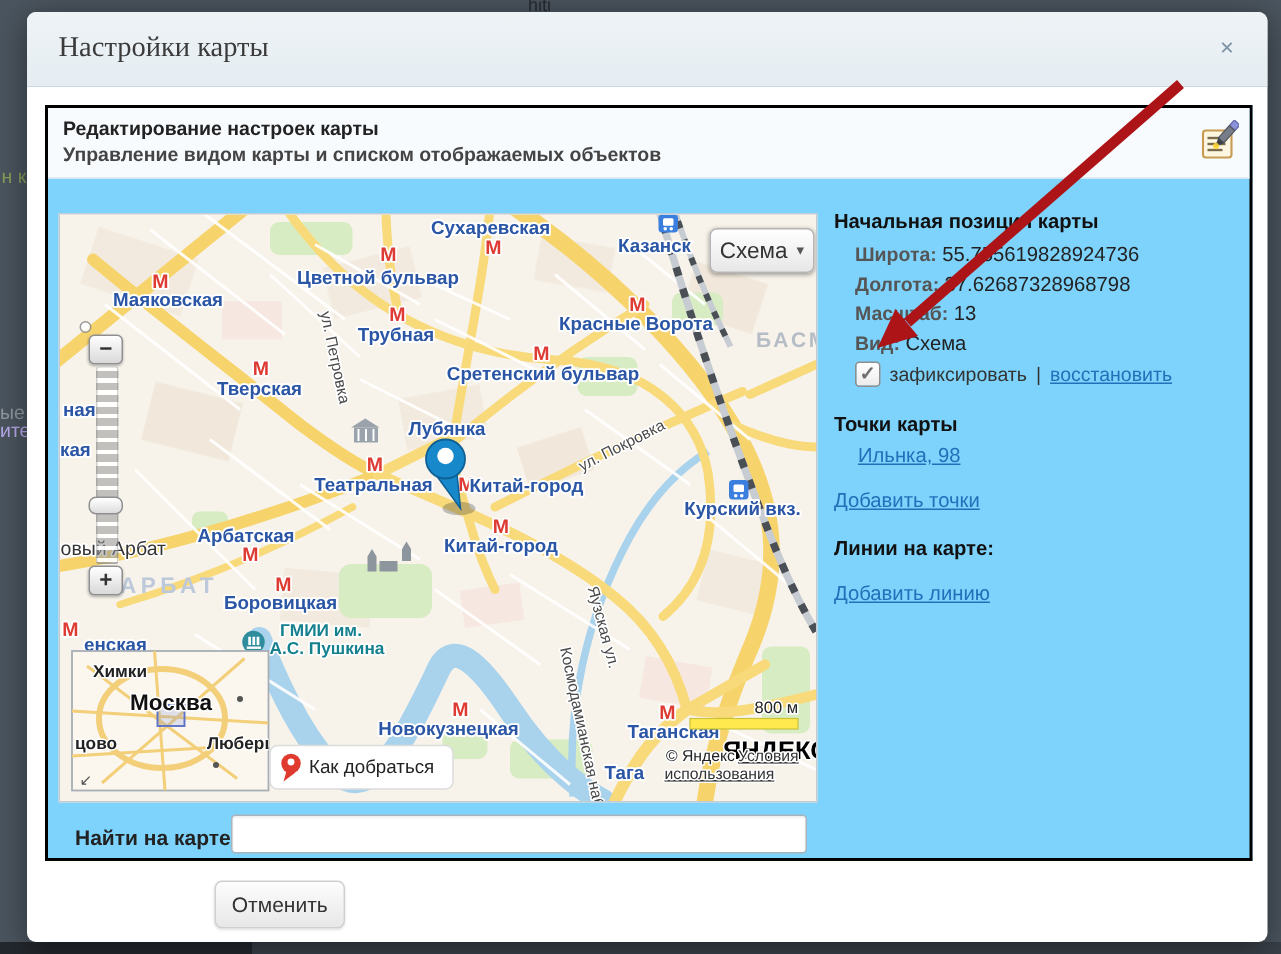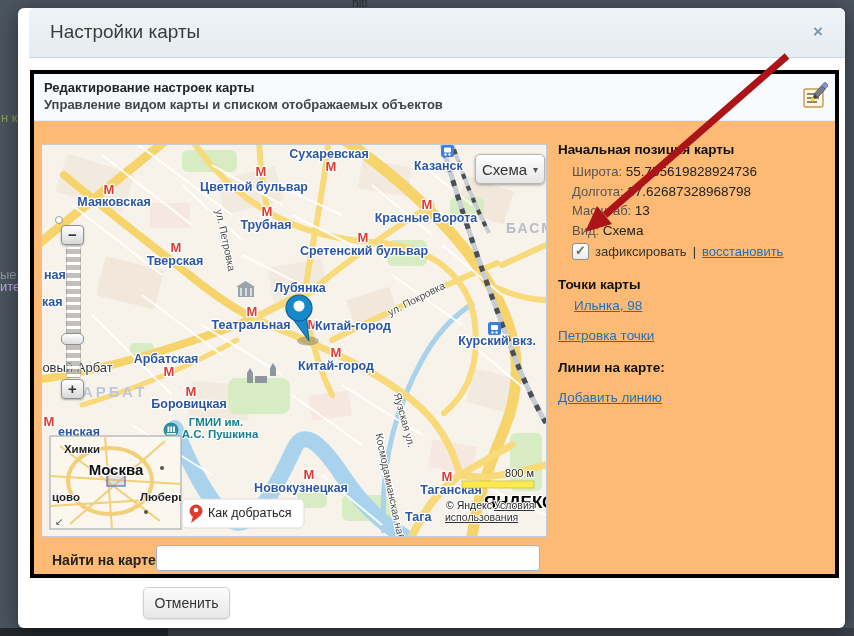--- a/index.html
+++ b/index.html
@@ -17,34 +17,34 @@
   .page-footer{position:absolute;left:0;bottom:0;width:854px;height:8px;}
   .page-footer .seg-a{position:absolute;left:0;top:0;width:168px;height:8px;background:#23282e;}
   .page-footer .seg-b{position:absolute;left:168px;top:0;width:686px;height:8px;background:#3a4149;}
 
   
   .modal{
     position:absolute;left:18px;top:8px;width:827px;height:620px;
     background:#fff;border-radius:6px;box-shadow:0 4px 22px rgba(0,0,0,.45);
   }
   .modal-header{
-    position:absolute;left:11px;top:0;right:0;height:49px;
+    position:absolute;left:0;top:0;right:0;height:49px;
     background:linear-gradient(#eef3f6,#e5edf2);
-    border-bottom:1px solid #ccd7df;border-radius:6px 6px 0 0;
+    border-bottom:1px solid #ccd7df;border-radius:6px 6px 0 0;font-family:Liberation Serif, serif;
   }
   .modal-title{position:absolute;left:21px;top:13px;font-size:19px;color:#3b3b3b;}
   .modal-close{
     position:absolute;right:16px;top:13px;width:22px;height:22px;line-height:22px;
     text-align:center;font-size:17px;font-weight:bold;color:#7e93a5;cursor:pointer;
   }
 
   
   .panel{
     position:absolute;left:12px;top:62px;width:801px;height:500px;
-    background:#fdba74;border:4px solid #000000;
+    background:#7dd3fc;border:2px solid #000000;
   }
   .panel-head{
     position:absolute;left:0;top:0;right:0;height:46px;
     background:#f8fbfd;border-bottom:1px solid #e4ecf2;
   }
   .panel-head-title{position:absolute;left:10px;top:6px;font-size:13px;font-weight:bold;color:#222;}
   .panel-head-sub{position:absolute;left:10px;top:23px;font-size:13px;color:#444;font-weight:bold;}
   .panel-head-icon{position:absolute;right:7px;top:8px;width:28px;height:28px;cursor:pointer;}
 
   
@@ -94,21 +94,21 @@
   .zhandle{
     position:absolute;left:-5px;top:87px;width:23px;height:12px;
     background:linear-gradient(#fff,#dcdcdc);border:1px solid #8f8f8f;border-radius:5px;cursor:grab;
     box-sizing:border-box;
   }
 
   
   .settings{position:absolute;left:524px;top:68px;width:272px;font-size:13px;color:#333;}
   .sec-title{font-size:13.5px;font-weight:bold;color:#111;margin:0 0 5px 0;}
   .field-row{padding-left:14px;line-height:19.5px;}
-  .field-label{color:#555;}
+  .field-label{color:#555;font-weight:bold;}
   .field-value{color:#222;font-size:13.5px;}
   .fix-row{padding-left:14px;margin-top:3px;display:flex;align-items:center;gap:6px;}
   .checkbox{
     width:17px;height:17px;border:1px solid #8f8f8f;border-radius:3px;
     background:linear-gradient(#fff,#ececec);box-sizing:border-box;cursor:pointer;
     color:#6f6f6f;font-size:13px;font-weight:bold;line-height:14px;text-align:center;
   }
   .lnk{color:#2170ba;text-decoration:underline;cursor:pointer;}
   .pt-title{font-size:13.5px;font-weight:bold;color:#111;margin-top:17px;}
   .pt-link{padding-left:16px;margin-top:6px;font-size:13.5px;}
@@ -431,21 +431,21 @@
         <span class="checkbox">✓</span>
         <span>зафиксировать</span>
         <span>|</span>
         <span class="lnk">восстановить</span>
       </div>
       <div class="pt-title">Точки карты</div>
       <div class="pt-link">
         <span class="lnk">Ильнка, 98</span>
       </div>
       <div class="add-link">
-        <span class="lnk">Петровка точки</span>
+        <span class="lnk">Добавить точки</span>
       </div>
       <div class="pt-title">Линии на карте:</div>
       <div class="add-link">
         <span class="lnk">Добавить линию</span>
       </div>
     </div>
 
     <div class="find-row">
       <label class="find-label">Найти на карте:</label>
       <input class="find-input" type="text" value="" style="">

